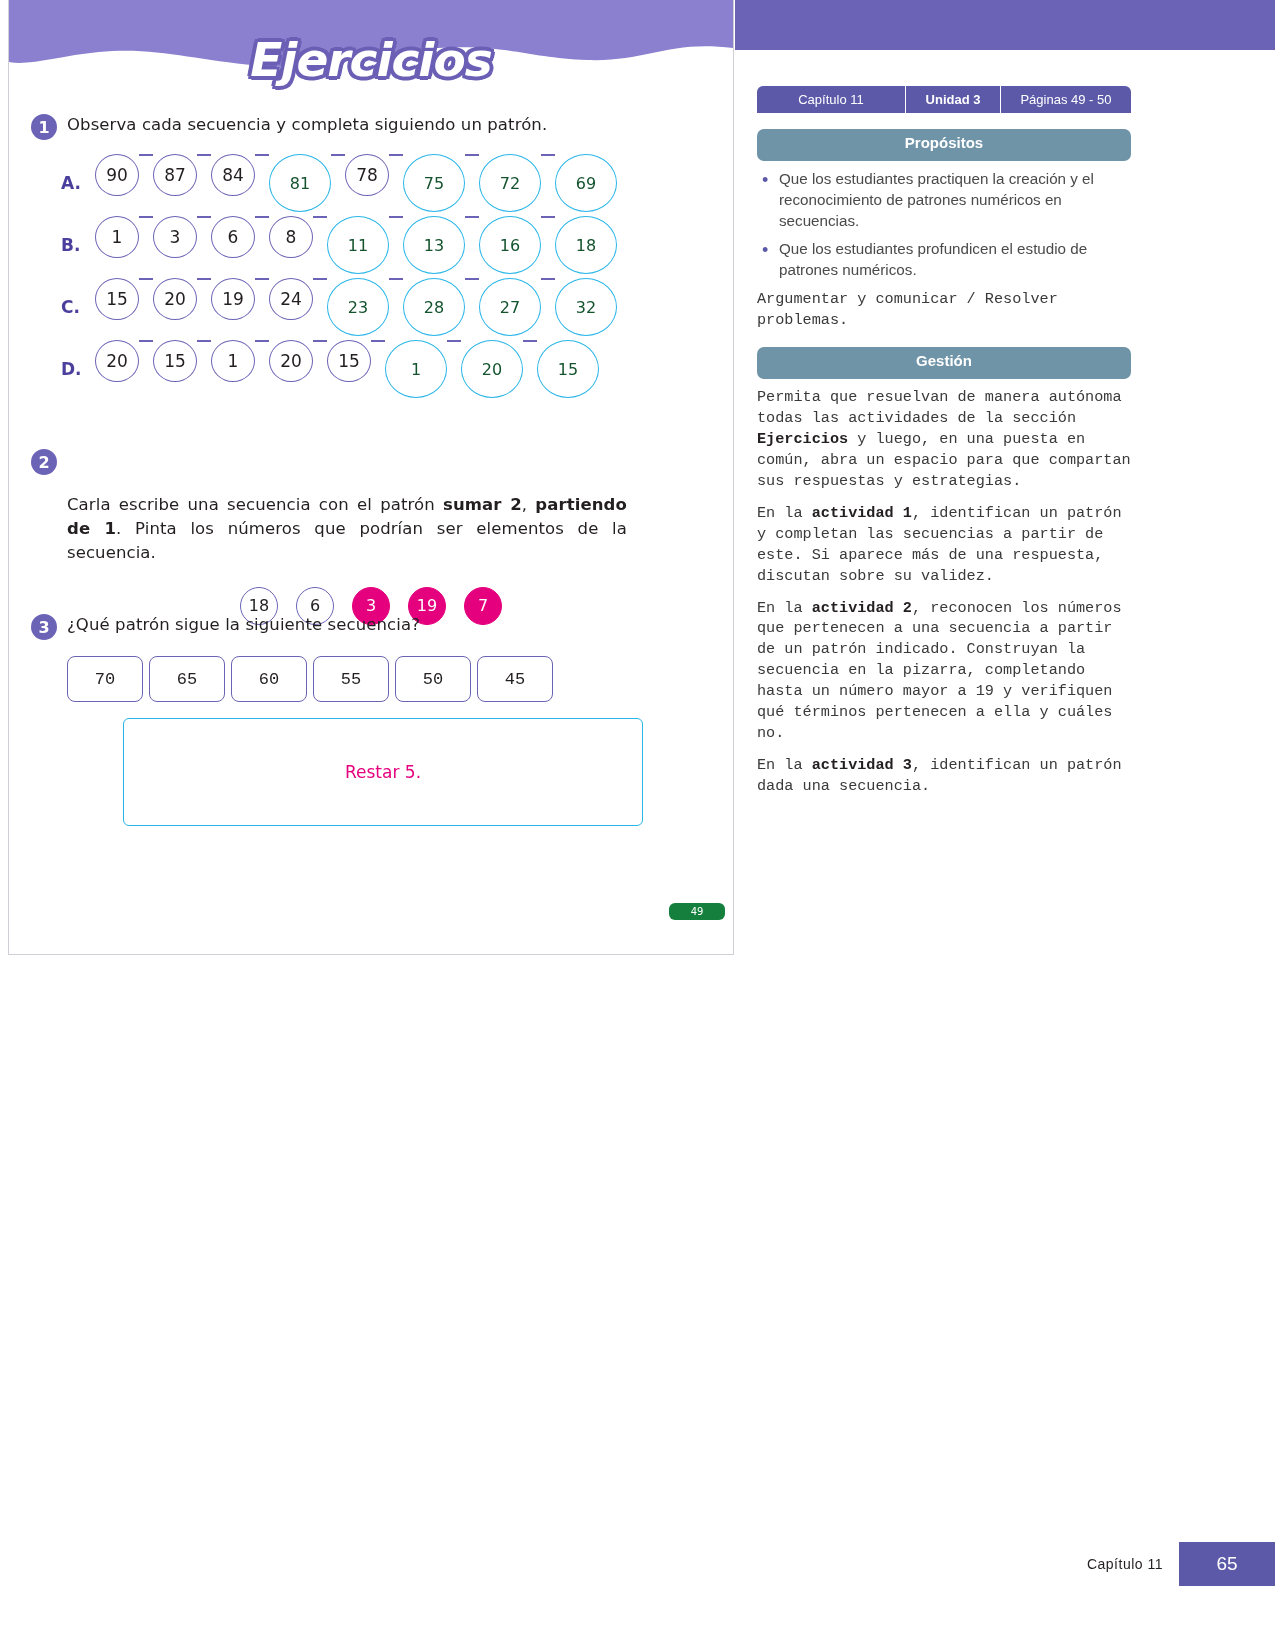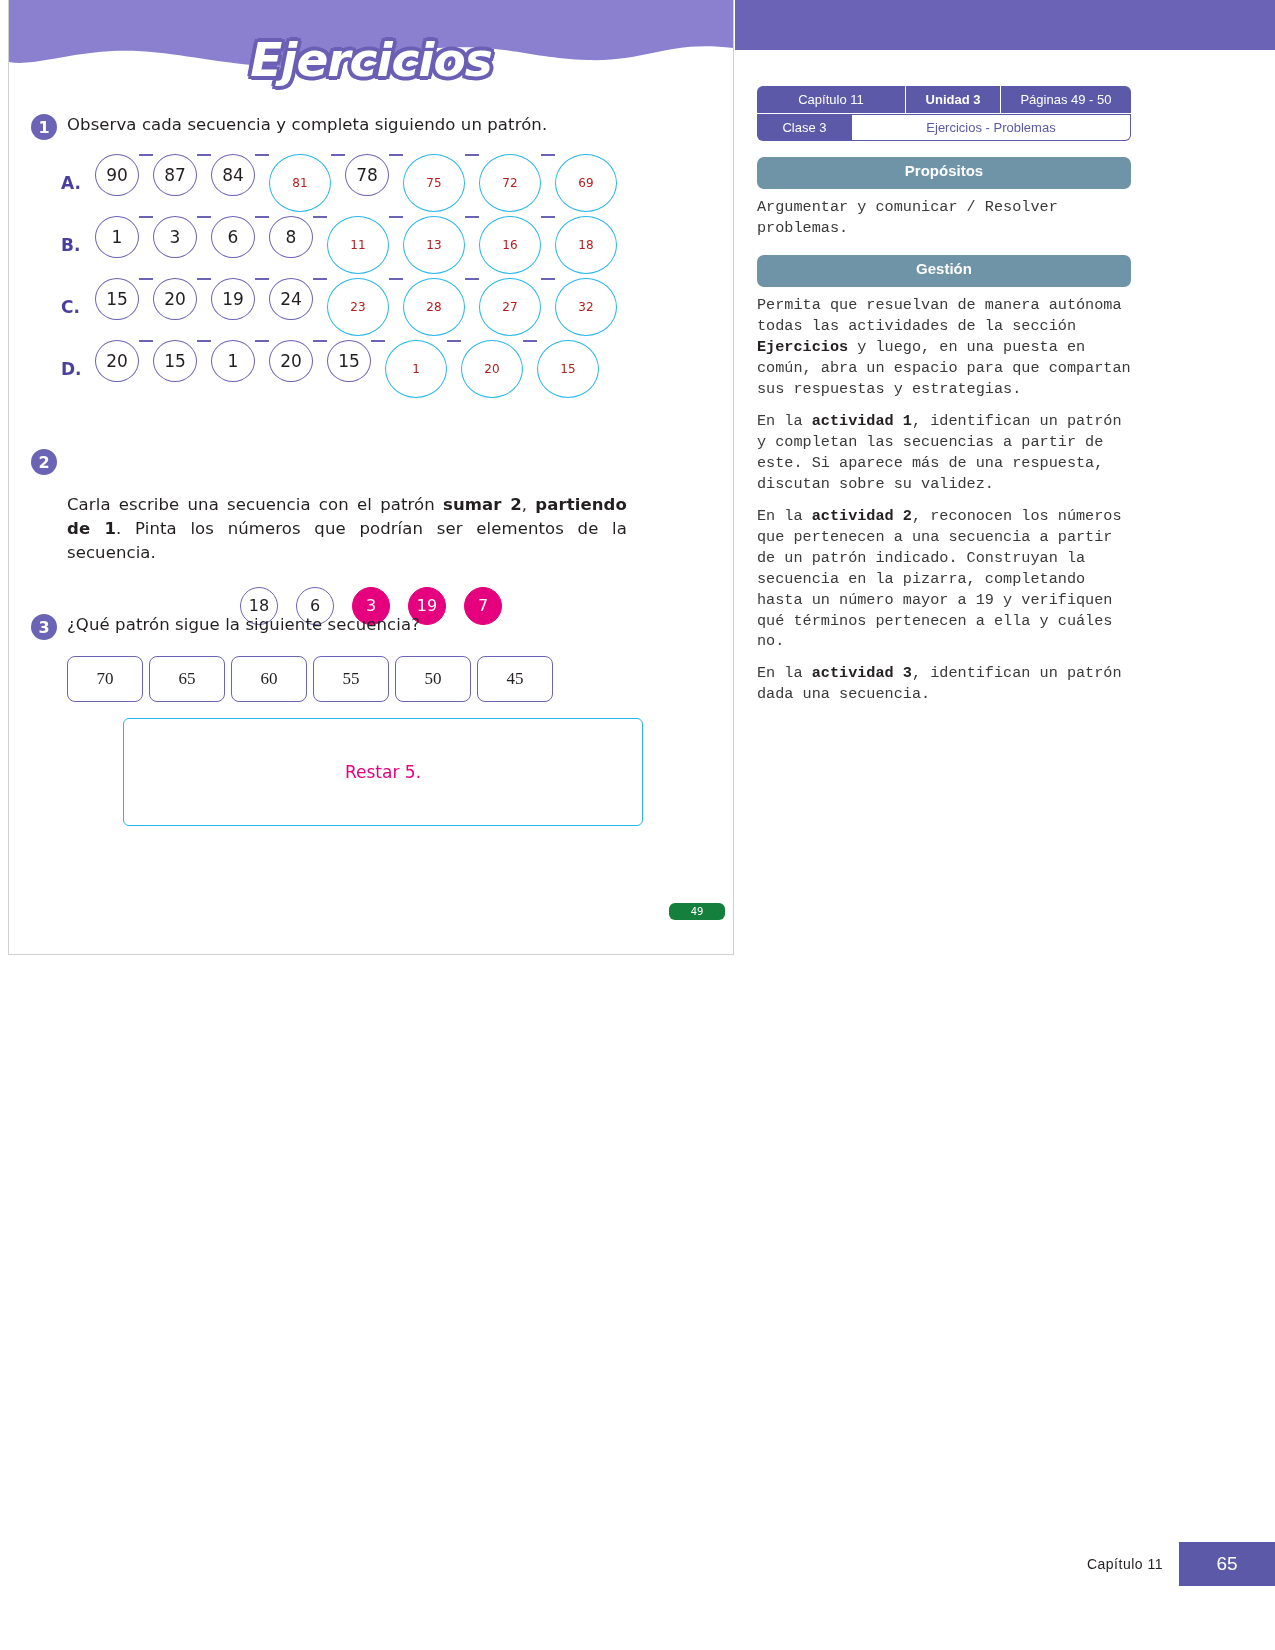--- a/index.html
+++ b/index.html
@@ -113,22 +113,22 @@
   }
   .oval.small {
     width: 44px; height: 42px;
     border: 1.6px solid #6b63b5;
     color: #231f20;
     font-size: 17px;
   }
   .oval.big {
     width: 62px; height: 58px;
     border: 1.8px solid #29b6e8;
-    color: #b91c1c;
-    font-size: 12px;
+    color: #14532d;
+    font-size: 16px;
   }
   .connector {
     height: 1.8px;
     background: #6b63b5;
     width: 14px;
     flex: 0 0 auto;
     z-index: 1;
   }
 
   
@@ -157,21 +157,21 @@
     border: 1.5px solid #e5007e;
   }
 
   
   .box-row { display: flex; gap: 6px; }
   .num-box {
     width: 76px; height: 46px;
     border: 1.6px solid #6b63b5;
     border-radius: 8px;
     display: flex; align-items: center; justify-content: center;
-    font-family: Liberation Serif, serif;
+    font-family: Liberation Mono, monospace;
     font-size: 17px;
     color: #231f20;
     background: #ffffff;
     box-sizing: border-box;
   }
   .answer-box {
     border: 1.8px solid #29b6e8;
     border-radius: 6px;
     height: 108px;
     display: flex; align-items: center; justify-content: center;
@@ -452,27 +452,27 @@
 </div>
 
 <div class="teacher-col">
 
   <div class="meta-table">
     <div class="meta-row1">
       <div class="meta-cell cap">Capítulo 11</div>
       <div class="meta-cell uni">Unidad 3</div>
       <div class="meta-cell pag">Páginas 49 - 50</div>
     </div>
-    <div class="meta-row2">
-      <div class="meta-cell clase">Clase 3</div>
-      <div class="meta-cell theme">Ejercicios - Problemas</div>
-    </div>
   </div>
 
   <div class="sec-header">Propósitos</div>
+  <ul class="bullets">
+    <li>Que los estudiantes practiquen la creación y el reconocimiento de patrones numéricos en secuencias.</li>
+    <li>Que los estudiantes profundicen el estudio de patrones numéricos.</li>
+  </ul>
 
   <div class="sec-body">
     <p>Argumentar y comunicar / Resolver problemas.</p>
   </div>
 
   <div class="sec-header">Gestión</div>
   <div class="sec-body">
     <p><span>Permita que resuelvan de manera autónoma todas las actividades de la sección </span><b>Ejercicios</b><span> y luego, en una puesta en común, abra un espacio para que compartan sus respuestas y estrategias.</span></p>
     <p><span>En la </span><b>actividad 1</b><span>, identifican un patrón y completan las secuencias a partir de este. Si aparece más de una respuesta, discutan sobre su validez.</span></p>
     <p><span>En la </span><b>actividad 2</b><span>, reconocen los números que pertenecen a una secuencia a partir de un patrón indicado. Construyan la secuencia en la pizarra, completando hasta un número mayor a 19 y verifiquen qué términos pertenecen a ella y cuáles no.</span></p>

